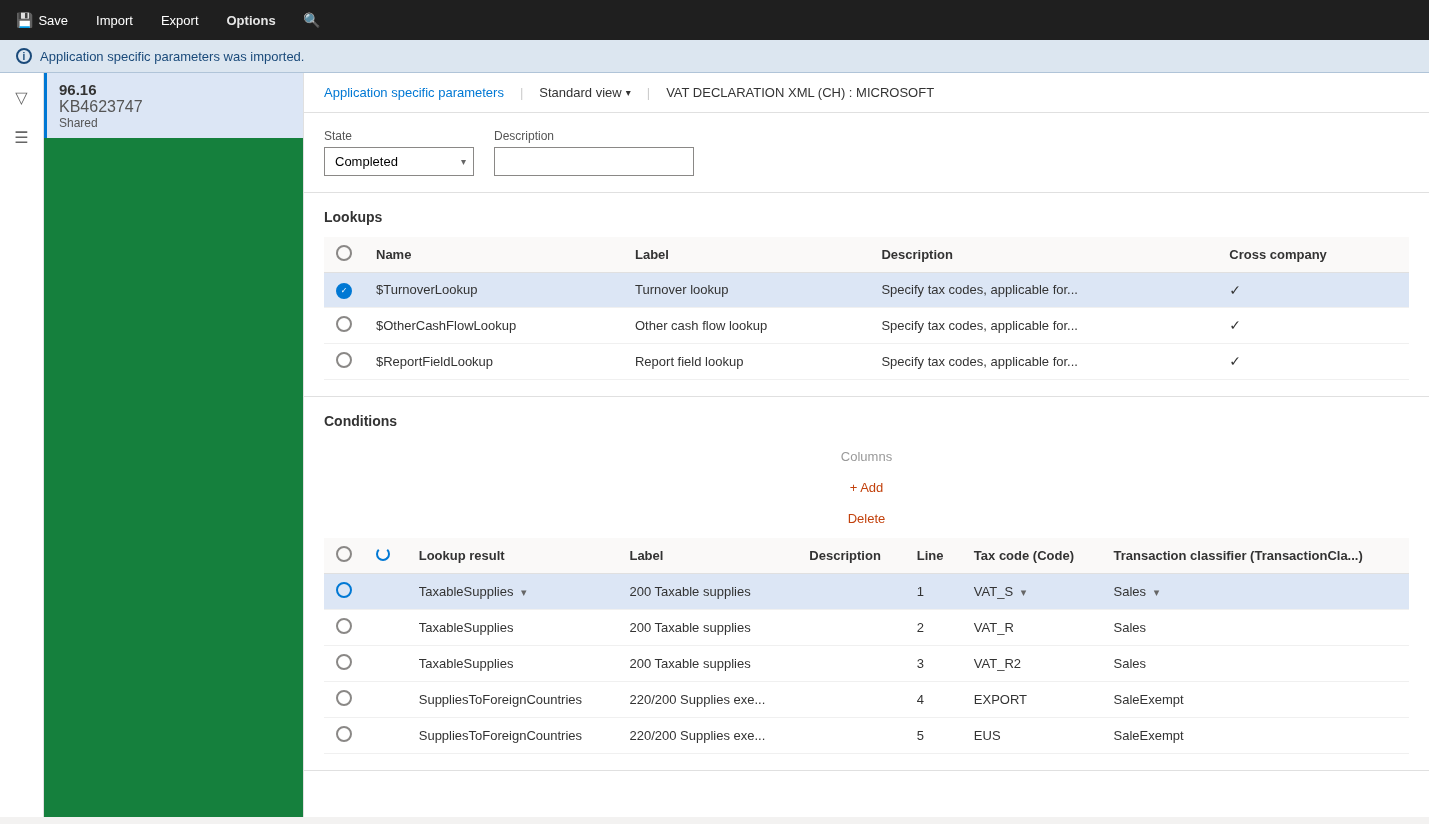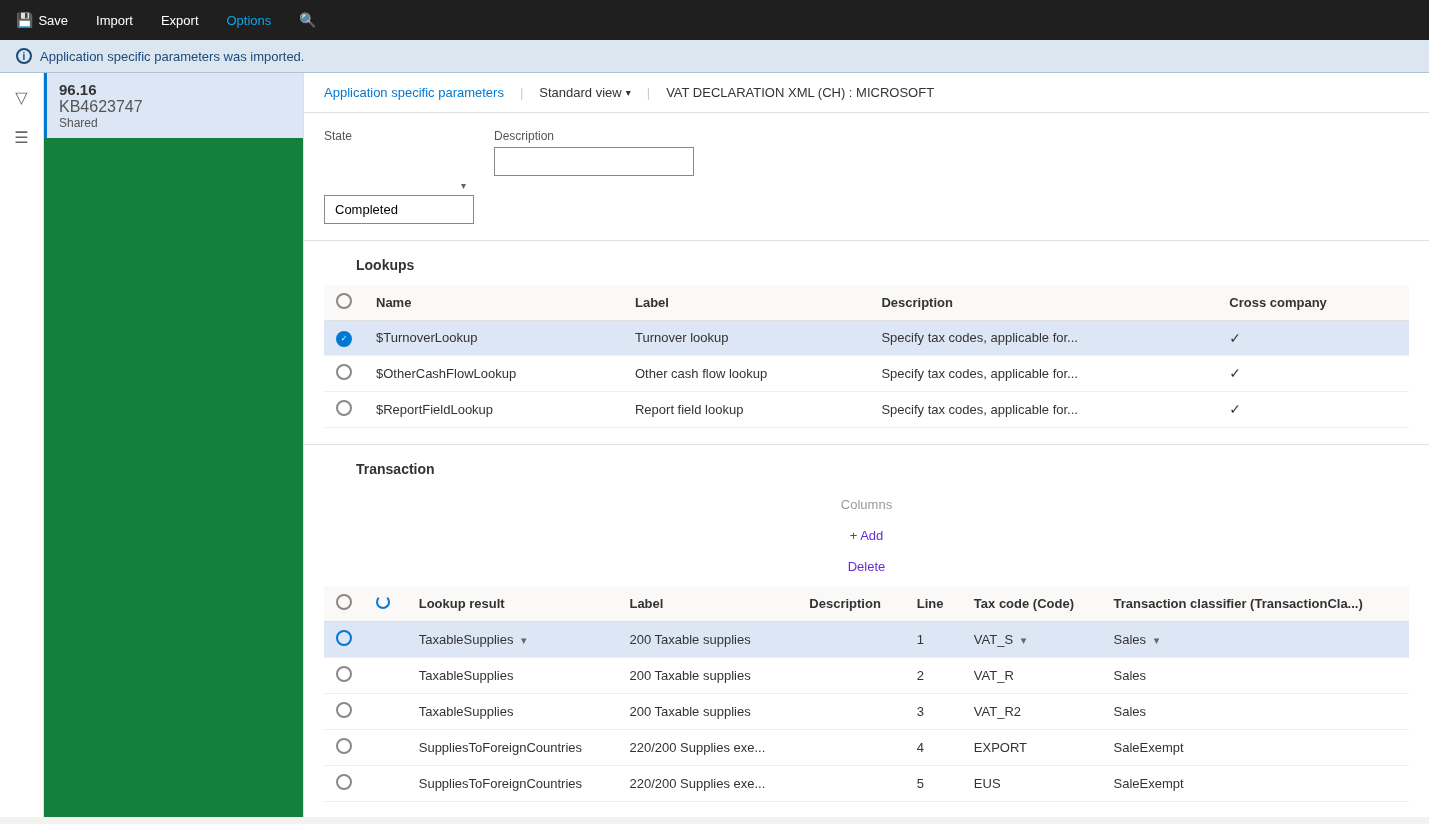--- a/index.html
+++ b/index.html
@@ -18,21 +18,21 @@
       display: flex;
       align-items: center;
       gap: 5px;
       color: #fff;
       cursor: pointer;
       font-size: 13px;
       background: none;
       border: none;
       padding: 0 4px;
     }
-    .toolbar-btn.active { color: #0ea5e9; font-weight: 400; }
+    .toolbar-btn.active { color: #e5e5e5; font-weight: 700; }
     .toolbar-btn .icon { font-size: 14px; }
 
     
     .info-banner {
       background: #dce6f0;
       display: flex;
       align-items: center;
       gap: 8px;
       padding: 8px 16px;
       font-size: 13px;
@@ -151,21 +151,20 @@
       align-items: center;
     }
     .state-select {
       appearance: none;
       border: 1px solid #8a8886;
       padding: 6px 30px 6px 10px;
       font-size: 13px;
       background: #fff;
       cursor: pointer;
       min-width: 150px;
-      margin-top: 48px;
     }
     .select-arrow {
       position: absolute;
       right: 8px;
       pointer-events: none;
       color: #666;
       font-size: 10px;
     }
     .desc-input {
       border: 1px solid #8a8886;
@@ -177,21 +176,20 @@
     
     .section {
       padding: 16px 20px;
       border-bottom: 1px solid #e0e0e0;
     }
     .section-title {
       font-size: 14px;
       font-weight: 600;
       color: #333;
       margin-bottom: 12px;
-      margin-left: 32px;
     }
 
     
     .data-table {
       width: 100%;
       border-collapse: collapse;
       font-size: 13px;
     }
     .data-table th {
       text-align: left;
@@ -232,21 +230,21 @@
 
     
     .conditions-toolbar {
       display: flex;
       align-items: center;
       gap: 16px;
       padding: 8px 0 12px 0;
       flex-direction: column;
     }
     .toolbar-action-link {
-      color: #6d28d9;
+      color: #c2410c;
       cursor: pointer;
       font-size: 13px;
       display: flex;
       align-items: center;
       gap: 3px;
     }
     .toolbar-action-static {
       color: #999;
       font-size: 13px;
     }
@@ -392,21 +390,21 @@
     <td>Specify tax codes, applicable for...</td>
     <td>
       <span class="check-icon">✓</span>
     </td>
   </tr>
           </tbody>
       </table>
     </div>
 
     <div class="section">
-      <div class="section-title">Transaction</div>
+      <div class="section-title">Conditions</div>
       <div class="conditions-toolbar">
         <span class="toolbar-action-static">Columns</span>
         <span class="toolbar-action-link">+ Add</span>
         <span class="toolbar-action-link">Delete</span>
       </div>
       <table class="data-table">
         <thead>
           <tr>
             <th class="radio-col">
               <div class="radio-circle"></div>

